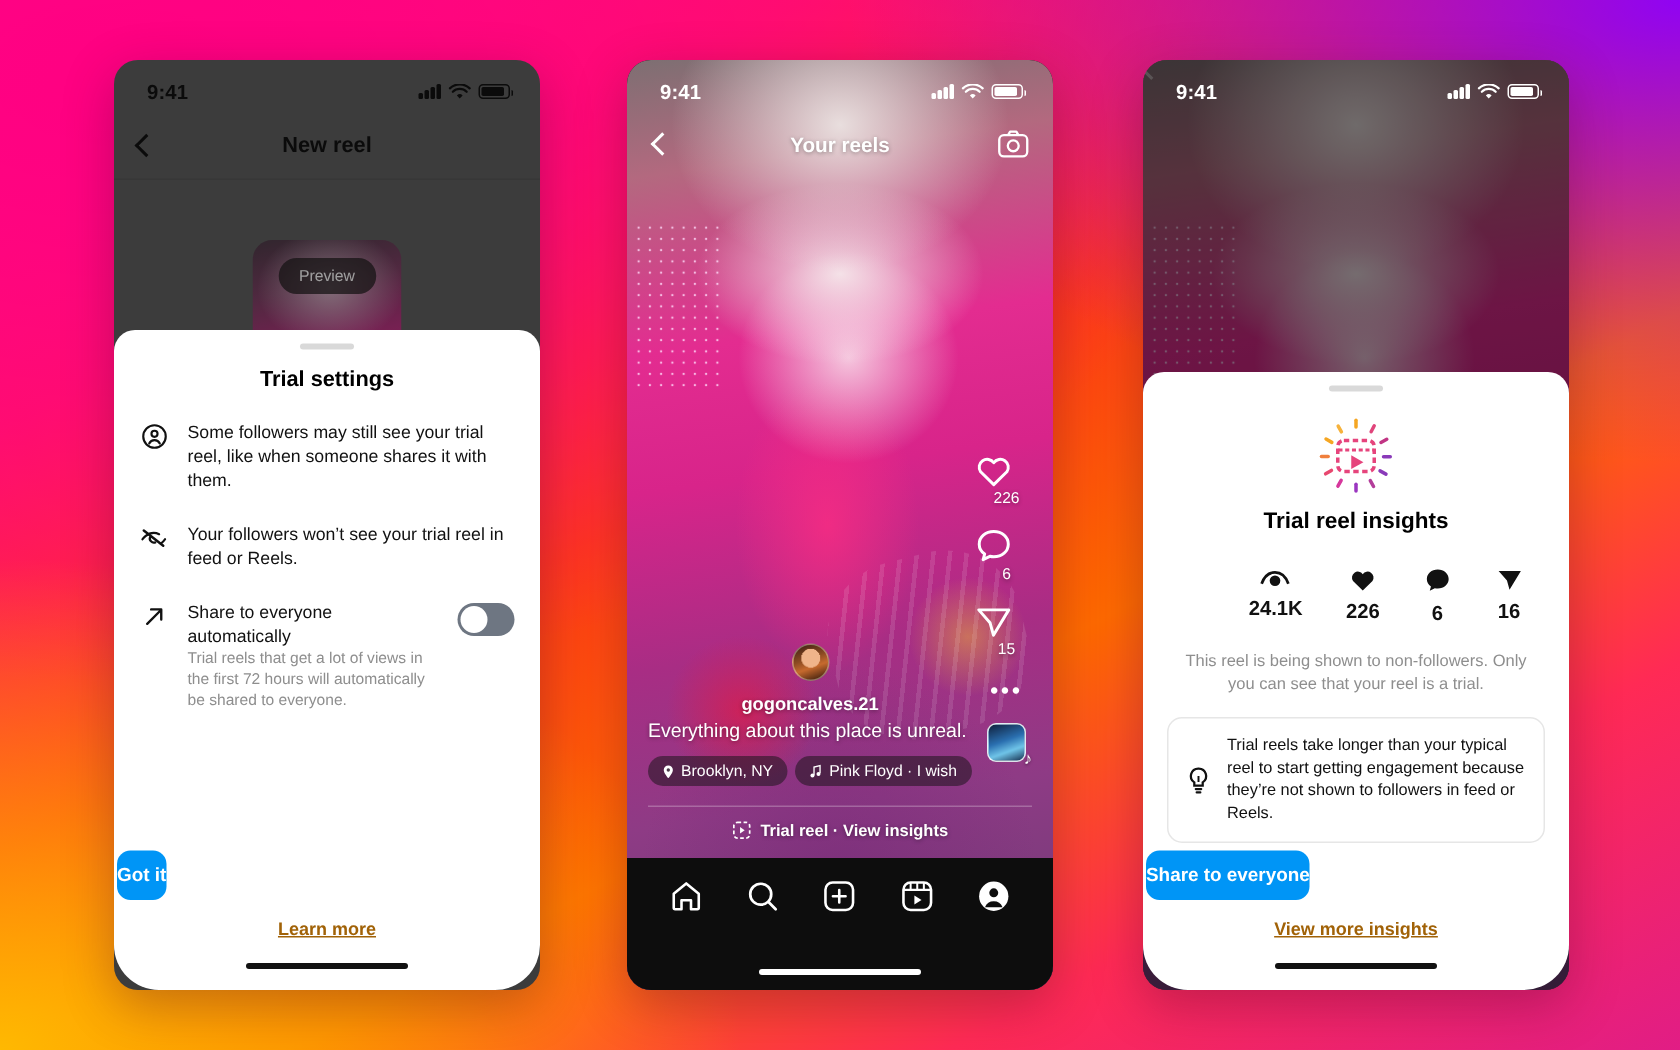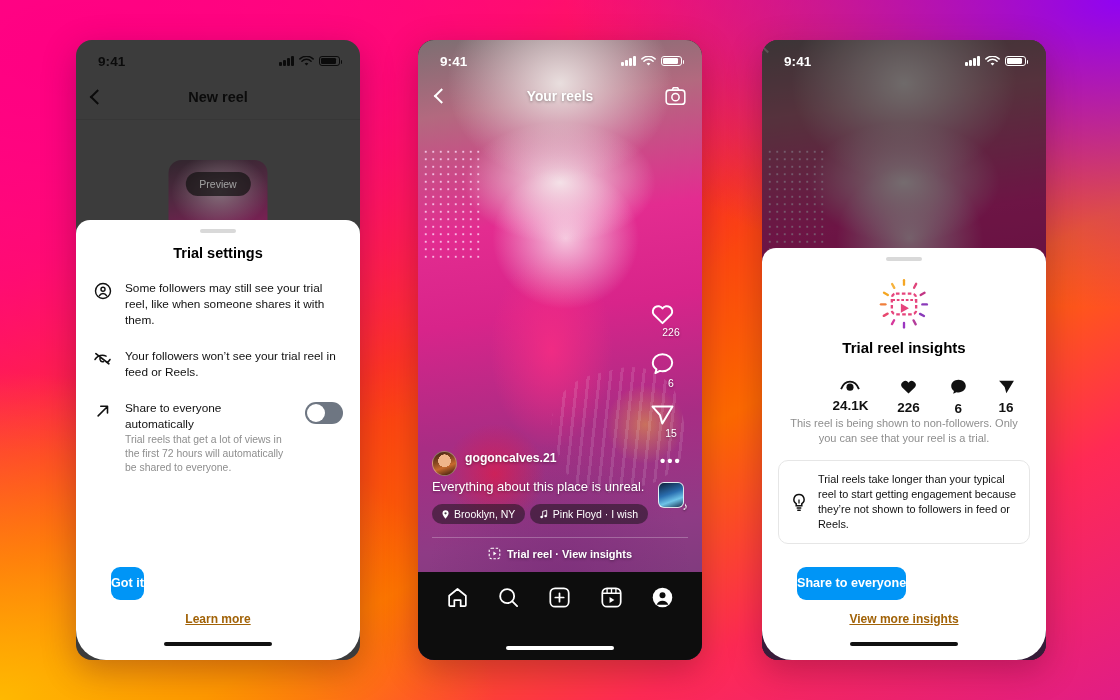--- a/index.html
+++ b/index.html
@@ -89,21 +89,21 @@
   .setting-main { font-size: 11.8px; line-height: 1.35; color: #111; }
   .setting-strong { font-size: 11.8px; color: #111; line-height: 1.35; }
   .setting-sub { font-size: 10.4px; line-height: 1.34; color: #8e8e8e; margin-top: 1px; }
   .toggle {
     width: 38px; min-width:38px; height: 22px; border-radius: 12px; background: #6e7682;
     position: relative; margin-left: 8px; margin-top: 1px;
   }
   .toggle .knob { position:absolute; top: 2px; left: 2px; width: 18px; height: 18px; border-radius: 50%; background: #fff; }
 
   .cta {
-    display:block; margin: 0 35px; height: 33px; border-radius: 9px;
+    display:block; margin: 0 2px; height: 33px; border-radius: 9px;
     background: #0095f6; color: #fff; font-size: 12.6px; font-weight: bold;
     border: none; cursor: pointer; text-align:center; line-height: 33px;
   }
   .linkbtn {
     display:block; text-align:center; color: #a16207; font-size: 12px; font-weight: bold;
     background:none; border:none; cursor:pointer; width:100%; padding: 12px 0 0; text-decoration: underline;
   }
   .home-ind { width: 108px; height: 4.5px; border-radius: 3px; background: #111; margin: 0 auto; }
   .home-ind.light { background: #fff; }
 
@@ -142,21 +142,21 @@
   .action { margin-bottom: 14px; }
   .action .lbl { font-size: 10.4px; margin-top: 2px; text-shadow: 0 1px 3px rgba(0,0,0,0.4); }
   .dots { letter-spacing: 2px; font-size: 15px; font-weight:bold; line-height: 1; margin-bottom: 14px; }
   .music-thumb {
     width: 26px; height: 26px; border-radius: 6px; margin: 0 auto; position: relative;
     background: linear-gradient(160deg,#0f1f3a 0%,#2a6fb0 45%,#6fc4e8 70%,#16304f 100%);
     border: 1.5px solid rgba(255,255,255,0.85);
   }
   .music-thumb::after { content:"♪"; position:absolute; right:-5px; bottom:-5px; font-size:11px; color:#fff; text-shadow:0 1px 2px rgba(0,0,0,.6); }
   .meta { position:absolute; left: 14px; right: 54px; bottom: 136px; z-index: 12; color:#fff; }
-  .userrow { display:flex; gap: 8px; }
+  .userrow { display:flex; align-items:center; gap: 8px; flex-direction: column; }
   .avatar {
     width: 25px; height: 25px; border-radius: 50%; flex: none; position: relative; overflow:hidden;
     background: radial-gradient(circle at 50% 38%, #f0b48a 0 34%, rgba(0,0,0,0) 35%),
                 linear-gradient(160deg,#3a1d12 0%,#8a4a22 40%,#c76a2e 62%,#2a1408 100%);
     border: 1px solid rgba(255,255,255,0.35);
   }
   .username { font-size: 12.2px; font-weight: bold; text-shadow: 0 1px 3px rgba(0,0,0,0.4); }
   .caption { font-size: 13px; margin-top: 3px; text-shadow: 0 1px 3px rgba(0,0,0,0.4); }
   .chips { display:flex; gap: 5px; margin-top: 10px; }
   .chip {
@@ -177,21 +177,21 @@
   }
   .tabbar .home-ind { position:absolute; bottom: 10px; left:50%; transform: translateX(-50%); }
 
   
   #phone3 .scrim { position:absolute; inset:0; background: rgba(0,0,0,0.52); z-index: 6; }
   .insights-hero { text-align:center; padding-top: 16px; }
   .insights-title { font-size: 15px; font-weight: bold; color:#000; margin-top: 8px; }
   .stats { display:flex; justify-content: space-around; padding: 0 16px; margin-top: 22px; margin-left: 40px; }
   .stat { text-align:center; color: #111; }
   .stat .sv { font-size: 13.5px; font-weight: bold; margin-top: 5px; }
-  .note { text-align:center; color:#8e8e8e; font-size: 11px; line-height: 1.38; padding: 0 18px; }
+  .note { text-align:center; color:#8e8e8e; font-size: 11px; line-height: 1.38; padding: 0 18px; margin-top: 18px; }
   .tipbox {
     margin: 14px 16px 0; border: 1px solid #e6e6e6; border-radius: 10px;
     display:flex; gap: 11px; padding: 11px 12px; align-items: center;
   }
   .tipbox .tiptxt { font-size: 10.9px; line-height: 1.37; color:#111; }
   svg { display:block; }
 </style>
 </head>
 <body>
 

